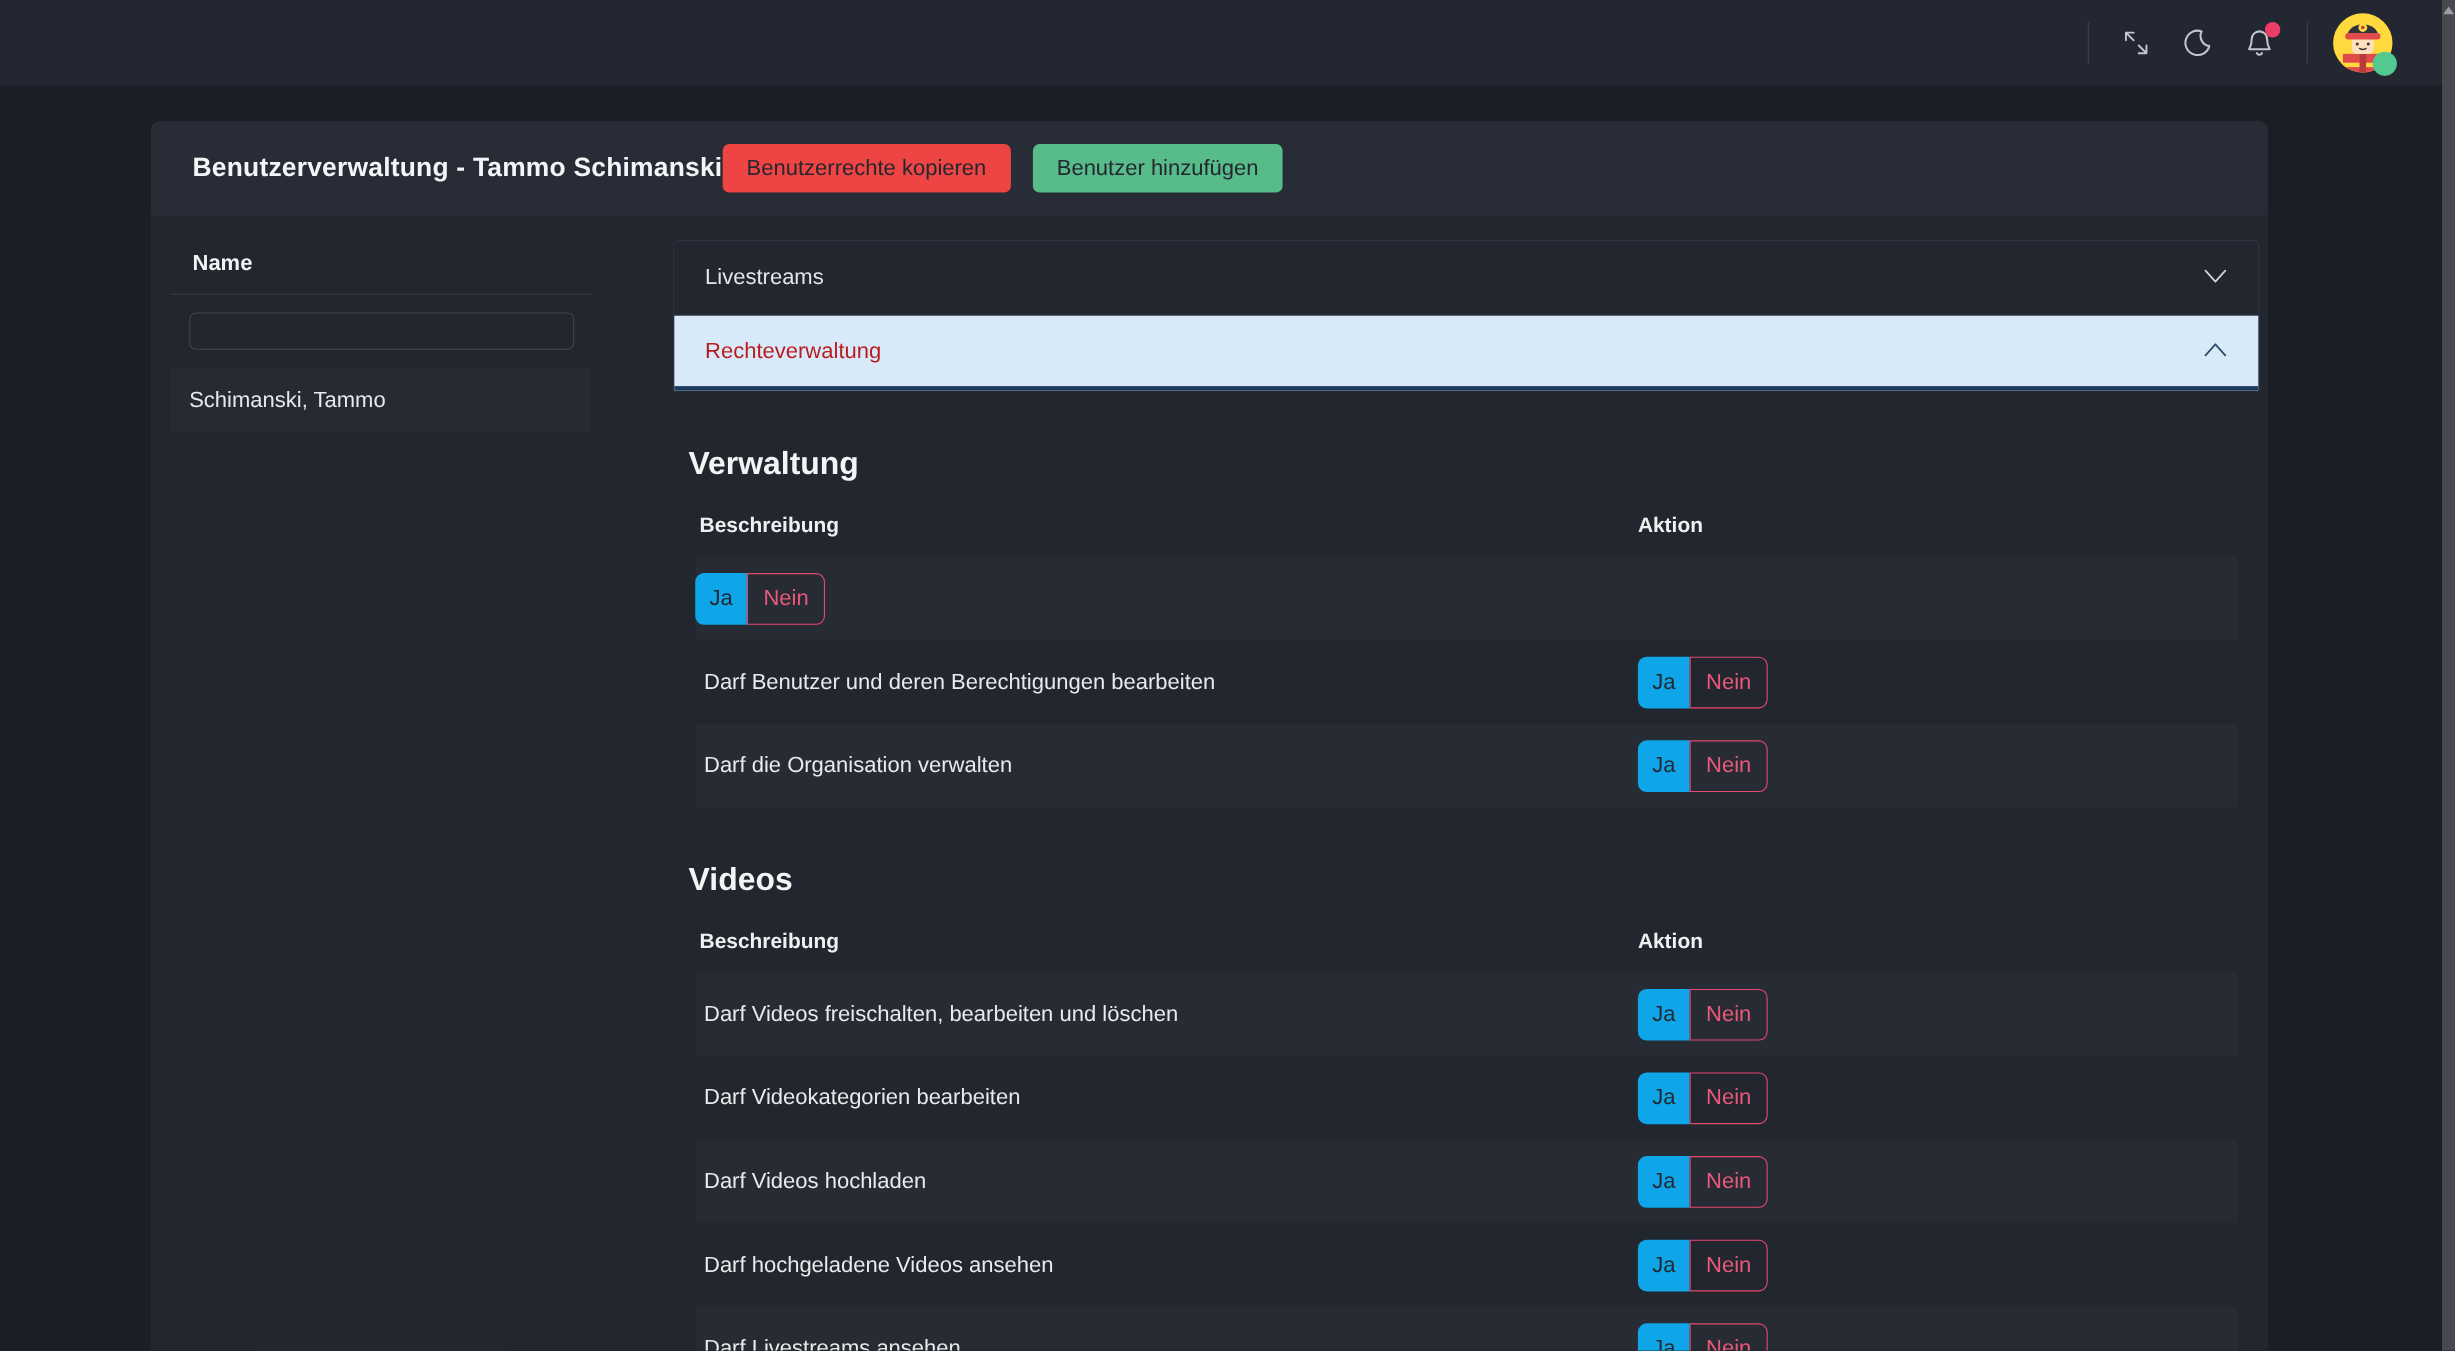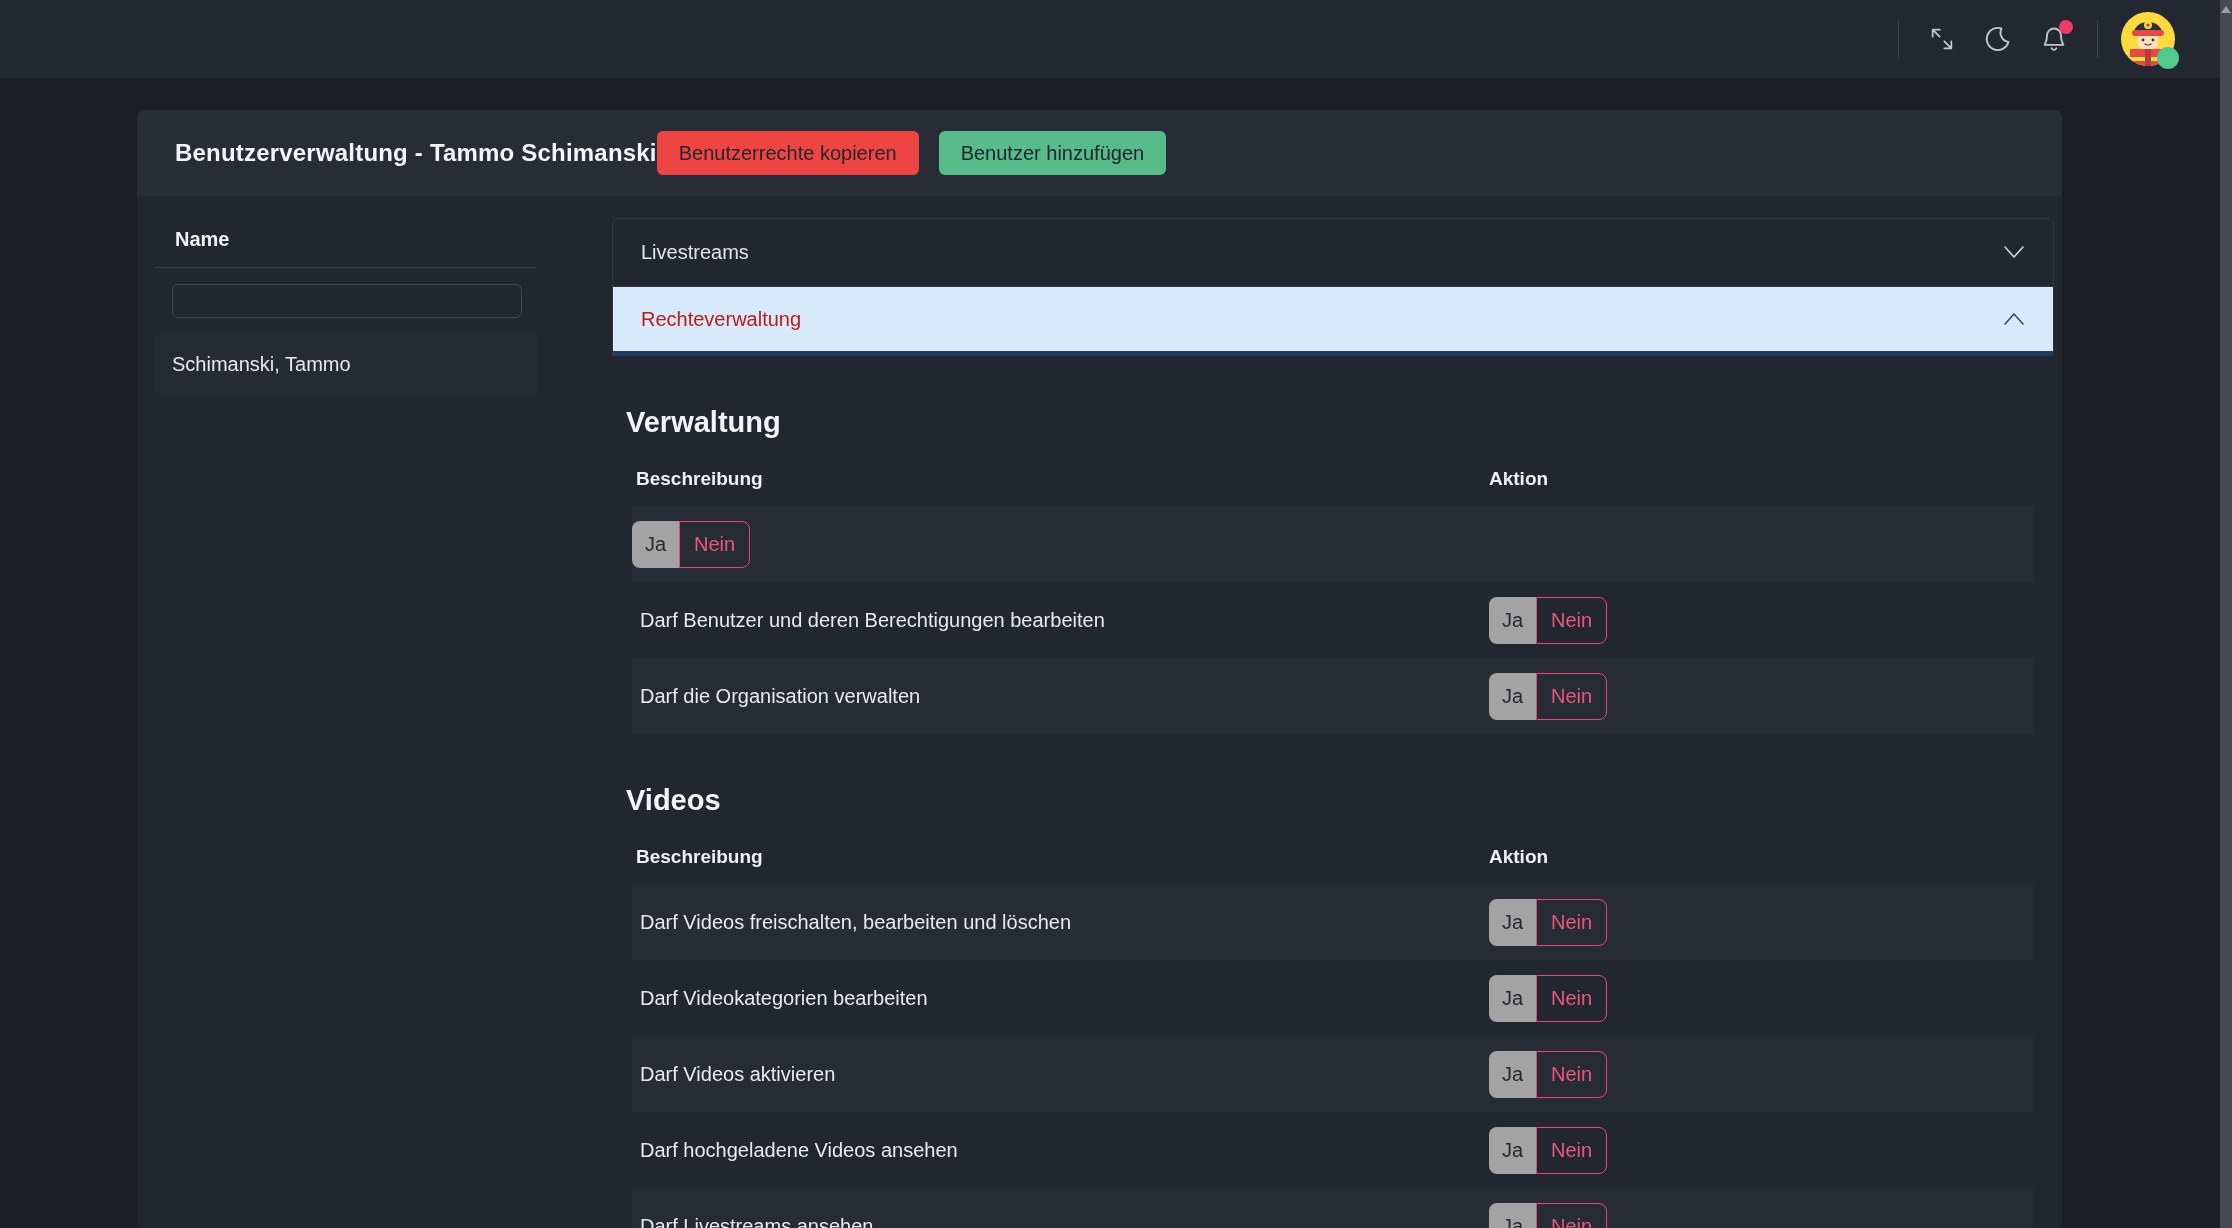--- a/index.html
+++ b/index.html
@@ -102,21 +102,21 @@
   }
   .perm-rows { margin:12px 20px 0; }
   .perm-row { height:76px; display:flex; align-items:center; }
   .perm-row.alt { background:#272b34; }
   .row-desc { flex:1; padding-left:8px; font-size:20px; color:#e9eaec; }
   .thead-desc { flex:1; padding-left:4px; }
   .row-action { width:545px; flex:0 0 545px; }
 
   .toggle { display:inline-flex; height:47px; }
   .t-yes {
-    width:47px; background:#a3a3a3; border:none; border-radius:8px 0 0 8px;
+    width:47px; background:#0ea5e9; border:none; border-radius:8px 0 0 8px;
     color:#242931; font-family:inherit; font-size:20px; cursor:pointer;
   }
   .t-no {
     min-width:69px; background:transparent; border:1px solid #e8476f;
     border-radius:0 8px 8px 0; color:#ec577c; font-family:inherit; font-size:20px;
     padding:0 14px; cursor:pointer;
   }
 </style>
 </head>
 <body>
@@ -291,21 +291,21 @@
             <div class="row-desc">Darf Videokategorien bearbeiten</div>
             <div class="row-action">
               <div class="toggle">
                 <button class="t-yes">Ja</button>
                 <button class="t-no">Nein</button>
               </div>
             </div>
           </div>
 
           <div class="perm-row alt">
-            <div class="row-desc">Darf Videos aktivieren</div>
+            <div class="row-desc">Darf Videos hochladen</div>
             <div class="row-action">
               <div class="toggle">
                 <button class="t-yes">Ja</button>
                 <button class="t-no">Nein</button>
               </div>
             </div>
           </div>
 
           <div class="perm-row">
             <div class="row-desc">Darf hochgeladene Videos ansehen</div>

